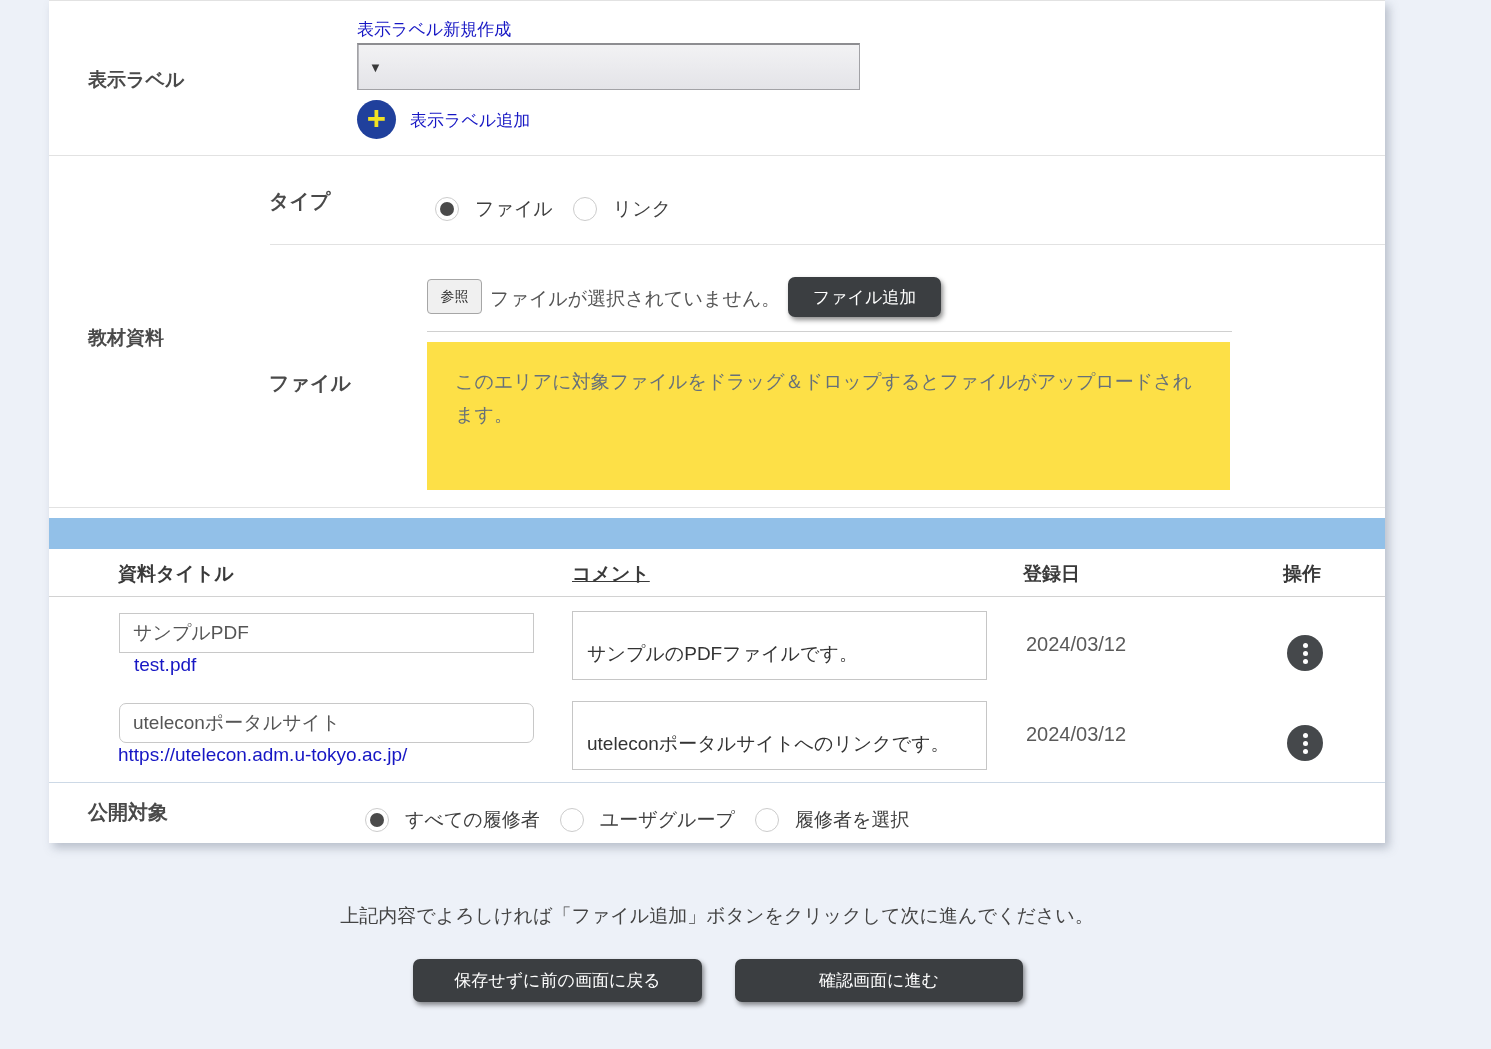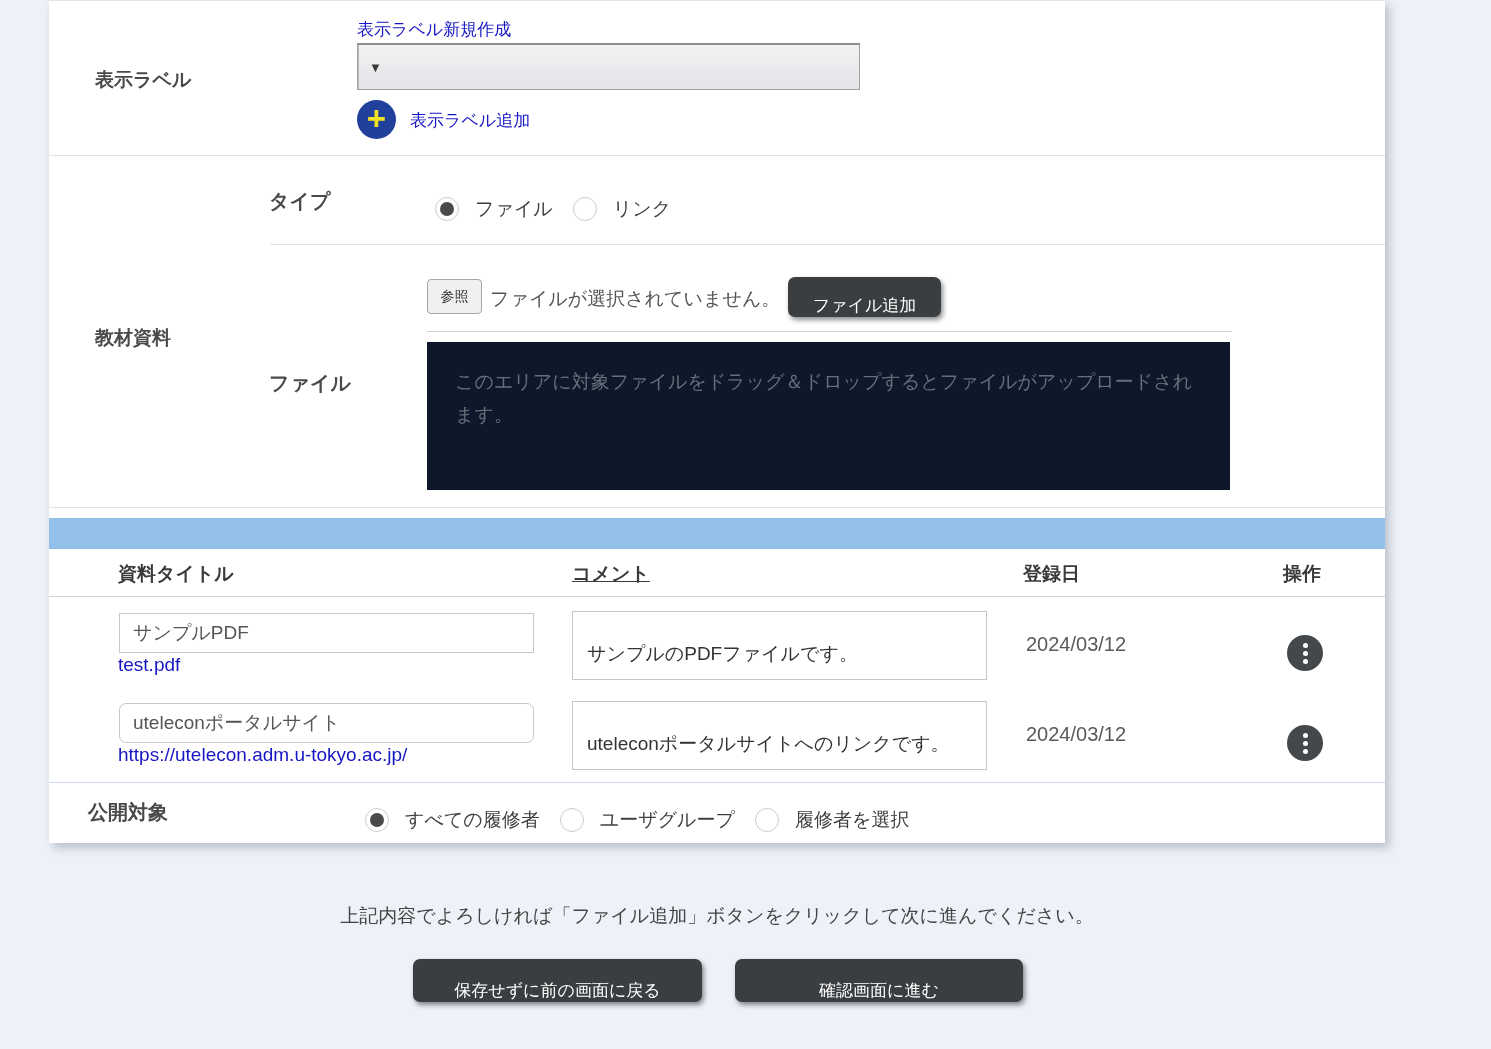--- a/index.html
+++ b/index.html
@@ -8,21 +8,21 @@
 
   .panel {
     position:absolute; left:49px; top:0; width:1336px; height:843px;
     background:#ffffff; border-top:1px solid #e2e2e2;
     box-shadow:4px 5px 9px rgba(90,100,120,0.35);
   }
   .abs { position:absolute; }
   .hr { position:absolute; height:1px; background:#e2e2e2; }
 
   .lbl { font-weight:bold; color:#4a4a4a; font-size:20px; }
-  .lbl-sm { font-weight:bold; color:#4a4a4a; font-size:19px;margin-left:7px; }
+  .lbl-sm { font-weight:bold; color:#4a4a4a; font-size:19px; }
 
   a.link { color:#1616c4; font-weight:normal; text-decoration:none; cursor:pointer; }
   .link-sm { font-size:17px; }
   .link-lg { font-size:19px; }
 
   
   .select-box {
     left:308px; top:42px; width:503px; height:47px;
     background:linear-gradient(#f2f2f4,#e4e4e8);
     border:1px solid #a2a2a6; border-top:2px solid #8d8d91;
@@ -58,27 +58,27 @@
   .browse-btn {
     left:378px; top:278px; width:55px; height:35px;
     background:#f0f0f0; border:1px solid #a6a6a6; border-radius:4px;
     font-size:14px; color:#333; cursor:pointer;
     display:flex; align-items:center; justify-content:center;
   }
   .nofile { left:441px; top:285px; font-size:19px; color:#555; }
   .btn-dark {
     background:#3b3e41; color:#fff; border:none; border-radius:7px;
     box-shadow:2px 3px 5px rgba(0,0,0,0.45); cursor:pointer;
-    display:flex; align-items:flex-end; justify-content:center;
+    display:flex; align-items:center; justify-content:center;
     font-size:17px; font-family:"Liberation Sans", sans-serif;
   }
   .addfile-btn { left:739px; top:276px; width:153px; height:40px; }
   .dropzone {
     left:378px; top:341px; width:803px; height:148px;
-    background:#0f172a; padding:23px 28px; font-size:19px; color:#66707a; line-height:1.75;
+    background:#fde047; padding:23px 28px; font-size:19px; color:#66707a; line-height:1.75;
   }
 
   .bluebar { left:0; top:517px; width:100%; height:31px; background:#92c0e8; }
 
   .th { position:absolute; top:560px; font-weight:bold; color:#3a3a3a; font-size:19px; }
 
   .txt-input {
     position:absolute; width:415px; height:40px; border:1px solid #c8c8c8;
     padding:0 13px; font-size:19px; color:#555; background:#fff;
     font-family:"Liberation Sans", sans-serif;
@@ -160,21 +160,21 @@
   <div class="abs bluebar"></div>
 
   <span class="th" style="left:69px;">資料タイトル</span>
   <span class="th" style="left:523px;text-decoration:underline;">コメント</span>
   <span class="th" style="left:974px;">登録日</span>
   <span class="th" style="left:1234px;">操作</span>
 
   <div class="hr" style="left:0; top:595px; width:100%; background:#d2d2d2;"></div>
 
   <input class="txt-input" style="left: 70px; top: 612px;" value="サンプルPDF">
-  <a class="abs link link-lg" style="left:69px; top:653px;">test.pdf</a>
+  <a class="abs link link-lg" style="left:85px; top:653px;">test.pdf</a>
   <div class="comment-box" style="left:523px; top:610px;">
     <span>サンプルのPDFファイルです。</span>
   </div>
   <div class="date" style="left:977px; top:632px;">2024/03/12</div>
   <div class="kebab" style="left:1238px; top:634px;">
     <span class="dots"></span>
   </div>
 
   <input class="txt-input" style="left: 70px; top: 702px; border-radius: 7px;" value="uteleconポータルサイト">
   <a class="abs link link-lg" style="left:69px; top:743px;">https://utelecon.adm.u-tokyo.ac.jp/</a>

